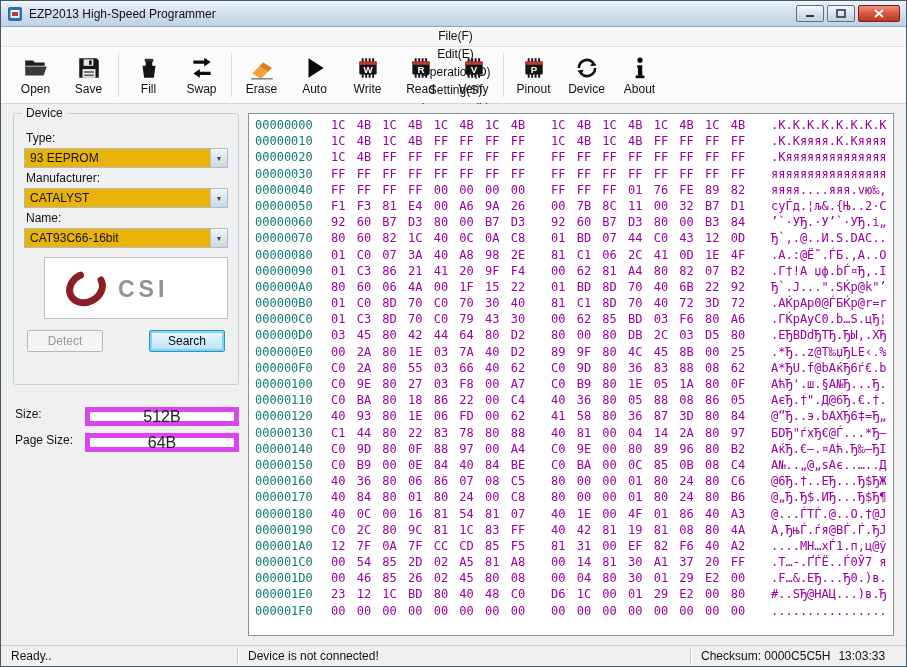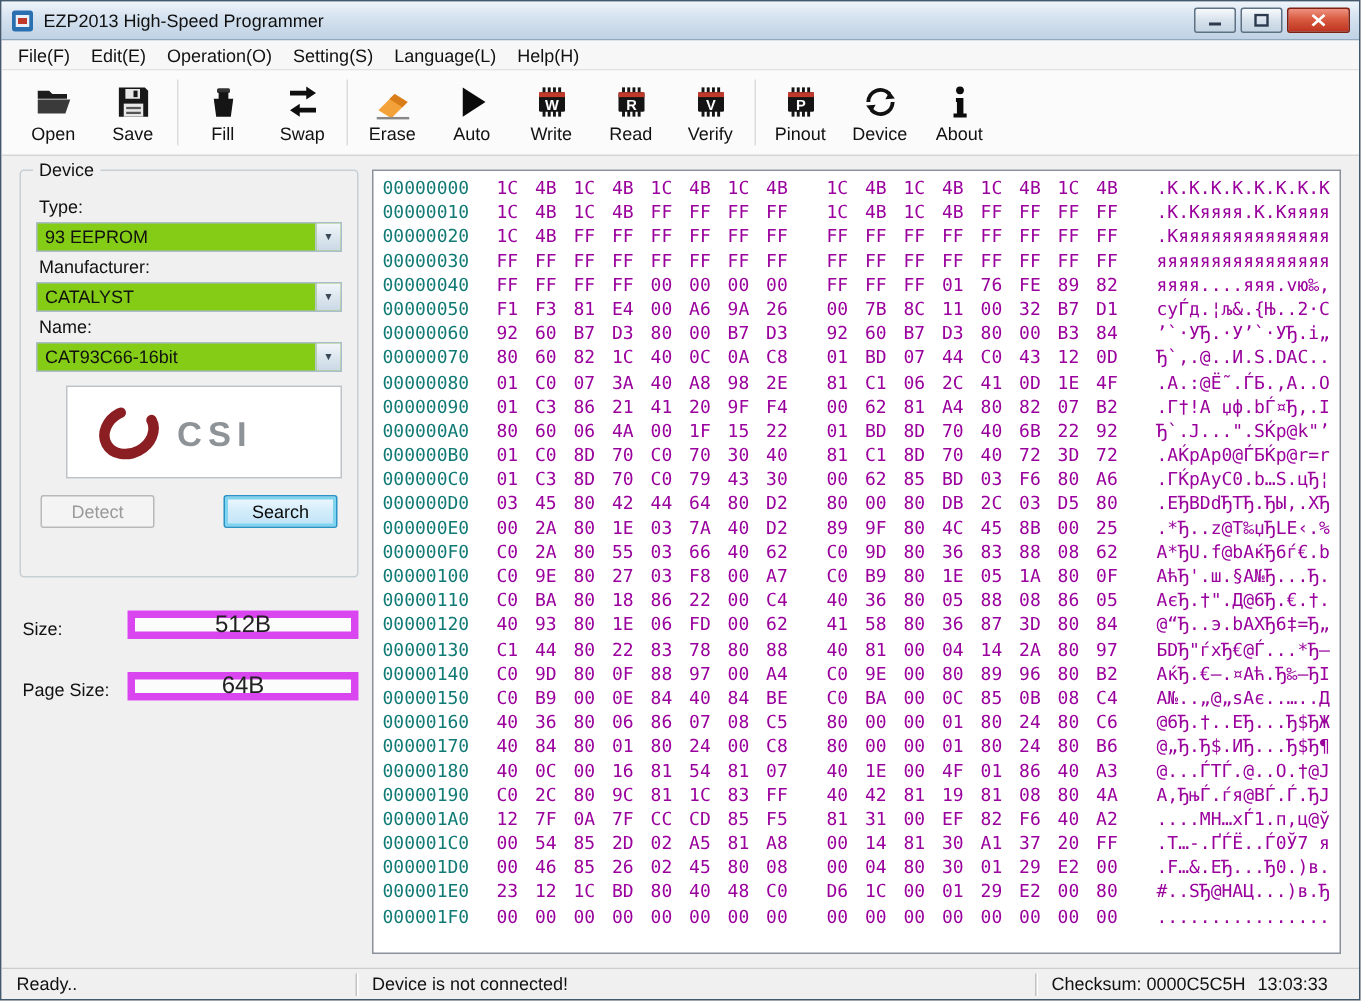--- a/index.html
+++ b/index.html
@@ -13,55 +13,55 @@
   .app-icon { width:16px; height:16px; margin-right:6px; display:inline-flex; }
   .title-text { font-size:12px; color:#111; }
   .win-buttons { margin-left:auto; display:flex; gap:3px; align-items:flex-start; }
   .win-btn { height:17px; border:1px solid #5e7182; border-radius:2px;
              display:inline-flex; align-items:center; justify-content:center; cursor:pointer; }
   .win-btn.min,.win-btn.max { width:28px; background:linear-gradient(#f7fafc,#d7e2ec 50%,#c4d4e2); }
   .win-btn.close { width:42px; background:linear-gradient(#ee9180,#d95b41 45%,#bf3420); border-color:#7e1f12; }
 
   
   .menubar { height:20px; background:#f7f7f7; border-bottom:1px solid #e2e2e2;
-             display:flex; align-items:center; padding-left:4px; }
+             display:flex; align-items:center; padding-left:4px;flex-direction:column; }
   .menu-item { font-size:12px; color:#111; padding:2px 7px; cursor:default; }
 
   
   .toolbar { height:57px; background:#fbfbfb; border-bottom:1px solid #d6d6d6;
              display:flex; align-items:center; padding-left:8px; }
   .tb-btn { width:53px; height:52px; display:flex; flex-direction:column; align-items:center;
             justify-content:center; gap:1px; cursor:pointer; border:1px solid transparent; border-radius:2px; }
   .tb-icon { width:26px; height:26px; display:inline-flex; align-items:center; justify-content:center; }
   .tb-label { font-size:12px; color:#111; }
   .tb-sep { width:1px; height:44px; background:#dcdcdc; margin:0 3px; }
 
   
   .main { position:relative; height:541px; background:#f0f0f0; }
 
   .groupbox { position:absolute; left:12px; top:9px; width:226px; height:272px;
               border:1px solid #c6cfd6; border-radius:3px; padding:14px 10px 0 10px; }
   .group-title { position:absolute; top:-8px; left:8px; background:#f0f0f0; padding:0 4px; font-size:12px; color:#111; }
   .field-label { font-size:12px; color:#111; margin:3px 0 3px 2px; }
-  .combo { height:20px; background:#84cc16; border:1px solid #aabccd; display:flex; align-items:center; cursor:pointer; }
+  .combo { height:20px; background:#eab308; border:1px solid #aabccd; display:flex; align-items:center; cursor:pointer; }
   .combo-text { flex:1; font-size:12px; color:#111; padding-left:5px; white-space:nowrap; overflow:hidden; }
   .combo-arrow { width:17px; height:100%; border-left:1px solid #b6c6d4;
                  background:linear-gradient(#f2f6fa,#dce6ef 50%,#cbd8e4);
                  display:flex; align-items:center; justify-content:center; font-size:7px; color:#3b4a58; }
   .logo-box { margin-top:9px; height:62px; background:#fff; border:1px solid #bcc2c8;
               display:flex; align-items:center; justify-content:center;margin-left:20px; }
   .btn-row { margin-top:11px; display:flex; justify-content:space-between; padding:0 3px; }
   .btn { width:76px; height:22px; font-size:12px; font-family:"Liberation Sans",sans-serif;
          border-radius:2px; cursor:pointer; }
   .btn.disabled { background:#f4f4f4; border:1px solid #b9b9b9; color:#9a9a9a; }
   .btn.focused { background:linear-gradient(#f0f9ff,#d2ecfa 50%,#bfe3f6);
                  border:1px solid #2a93c6; box-shadow:0 0 0 2px #7fd4ef inset; color:#0a0a0a; }
 
   .size-fields { position:absolute; left:12px; top:303px; width:226px; }
-  .size-row { display:flex; align-items:flex-end; margin-bottom:22px; }
+  .size-row { display:flex; align-items:flex-start; margin-bottom:7px; }
   .size-label { width:72px; font-size:12px; color:#111; padding-left:2px; }
   .size-value { flex:1; height:19px; background:#fcfcfc; border:5px solid #d946ef;
                 font-size:16px; color:#222; display:flex; align-items:center; justify-content:center; }
 
   
   .hex-view { position:absolute; left:247px; top:9px; width:646px; height:523px;
               background:#fff; border:1px solid #8a919a; padding:3px 0 0 6px; overflow:hidden;
               font-family:"DejaVu Sans Mono", monospace; font-size:12px; }
   .hex-row { display:flex; height:16.2px; line-height:16.2px; white-space:pre;align-items:center; }
   .addr  { width:64px; color:#117a75; margin-right:12px; }

